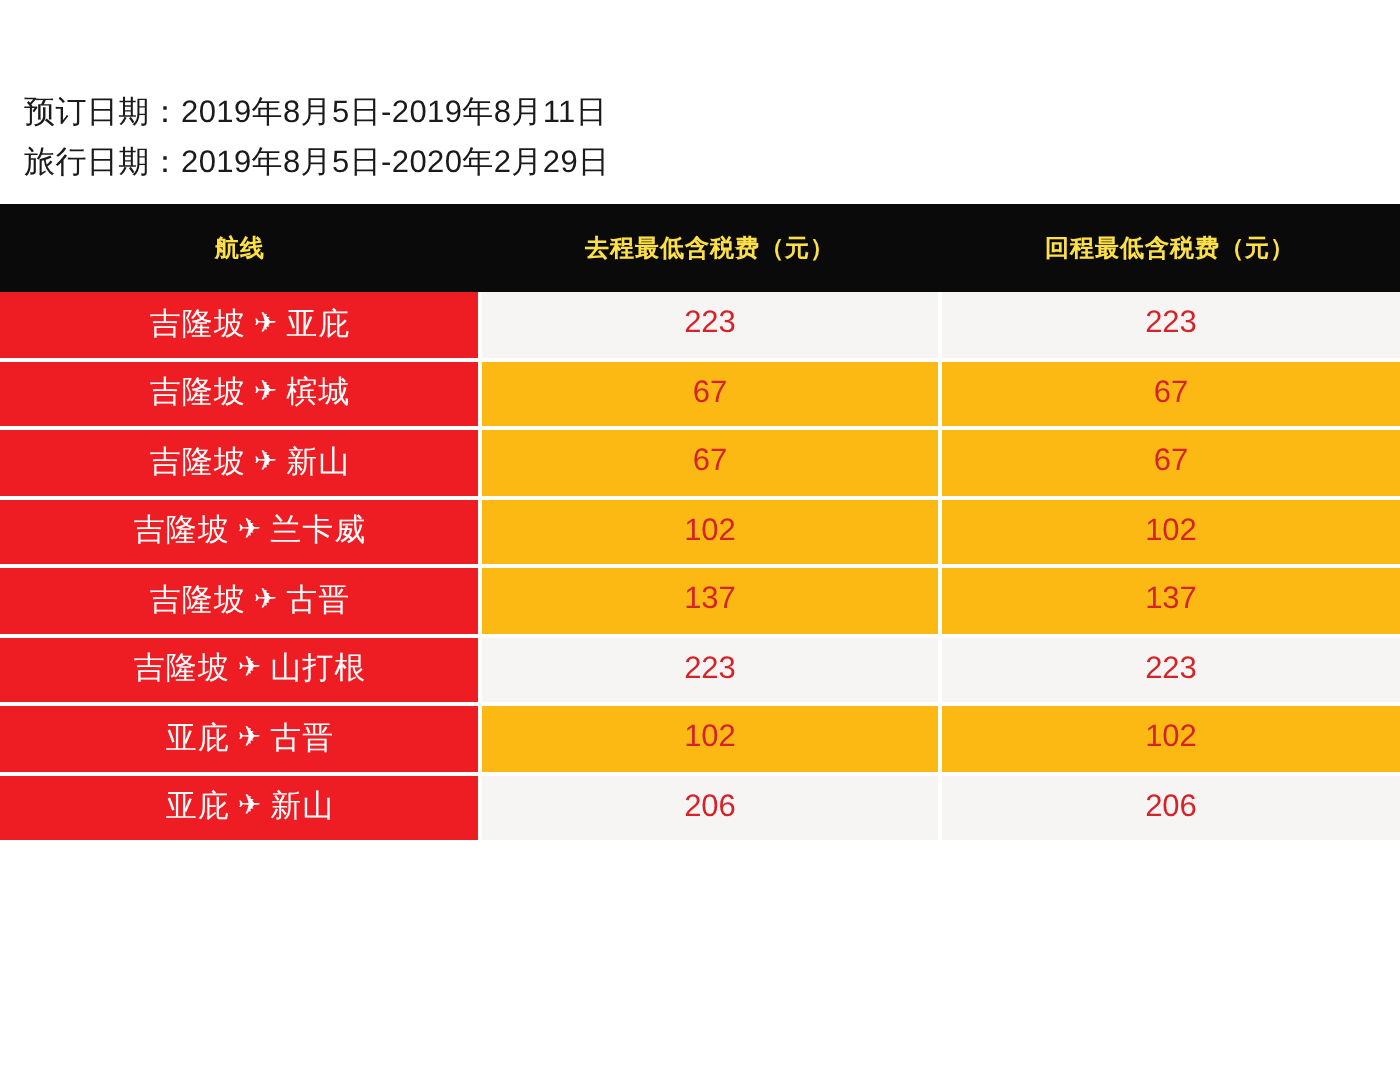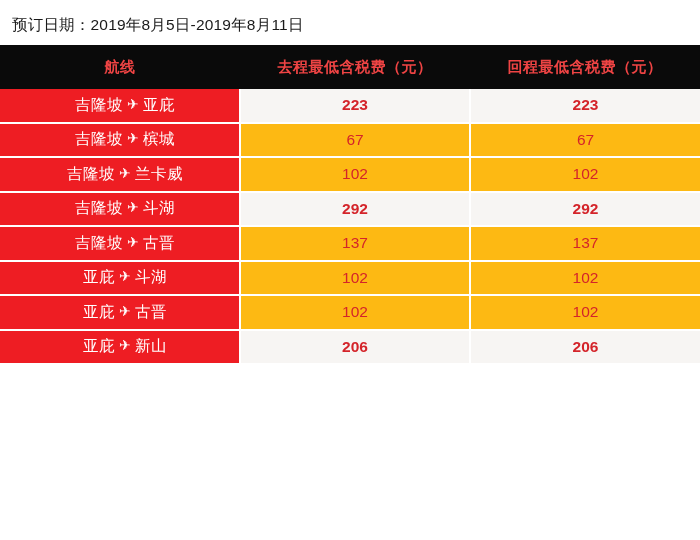--- a/index.html
+++ b/index.html
@@ -15,37 +15,38 @@
   }
   .page {
     width: 700px;
     height: 540px;
     position: relative;
     background: #ffffff;
   }
   .header-info {
     padding: 12px 0 8px 12px;
     background: #ffffff;
+    margin-top: 32px;
   }
   .header-line {
     font-size: 15.5px;
     color: #1a1a1a;
     line-height: 25px;
     white-space: nowrap;
     letter-spacing: 0.2px;
   }
   table.fare-table {
     border-collapse: collapse;
     width: 700px;
     table-layout: fixed;
   }
   table.fare-table thead th {
     background: #0a0a0a;
-    color: #ef4444;
-    font-size: 15px;
+    color: #fde047;
+    font-size: 12px;
     font-weight: bold;
     height: 42px;
     text-align: center;
     vertical-align: middle;
     letter-spacing: 0.5px;
   }
   col.c-route { width: 240px; }
   col.c-out   { width: 230px; }
   col.c-ret   { width: 230px; }
 
@@ -66,39 +67,39 @@
   }
   td.price {
     color: #d4242a;
     font-size: 15.5px;
   }
   td.price.amber {
     background: #fdb913;
   }
   td.price.white {
     background: #f7f5f3;
-    font-weight: bold;
   }
   td.price.sep {
     border-right: 2px solid #ffffff;
   }
   .arrow {
     display: inline-block;
     margin: 0 4px;
     font-size: 14px;
     transform: translateY(-1px);
   }
 </style>
 </head>
 <body>
 
 <div class="page">
 
   <div class="header-info">
     <div class="header-line">预订日期：2019年8月5日-2019年8月11日</div>
+    <div class="header-line">旅行日期：2019年8月5日-2020年2月29日</div>
   </div>
 
   <table class="fare-table">
     <colgroup>
       <col class="c-route">
       <col class="c-out">
       <col class="c-ret">
     </colgroup>
     <thead>
       <tr>
@@ -112,38 +113,38 @@
           <td class="route"><span>吉隆坡</span><span class="arrow">✈</span><span>亚庇</span></td>
           <td class="price sep white">223</td>
           <td class="price white">223</td>
         </tr>
         <tr>
           <td class="route"><span>吉隆坡</span><span class="arrow">✈</span><span>槟城</span></td>
           <td class="price sep amber">67</td>
           <td class="price amber">67</td>
         </tr>
         <tr>
+          <td class="route"><span>吉隆坡</span><span class="arrow">✈</span><span>新山</span></td>
+          <td class="price sep amber">67</td>
+          <td class="price amber">67</td>
+        </tr>
+        <tr>
           <td class="route"><span>吉隆坡</span><span class="arrow">✈</span><span>兰卡威</span></td>
           <td class="price sep amber">102</td>
           <td class="price amber">102</td>
-        </tr>
-        <tr>
-          <td class="route"><span>吉隆坡</span><span class="arrow">✈</span><span>斗湖</span></td>
-          <td class="price sep white">292</td>
-          <td class="price white">292</td>
         </tr>
         <tr>
           <td class="route"><span>吉隆坡</span><span class="arrow">✈</span><span>古晋</span></td>
           <td class="price sep amber">137</td>
           <td class="price amber">137</td>
         </tr>
         <tr>
-          <td class="route"><span>亚庇</span><span class="arrow">✈</span><span>斗湖</span></td>
-          <td class="price sep amber">102</td>
-          <td class="price amber">102</td>
+          <td class="route"><span>吉隆坡</span><span class="arrow">✈</span><span>山打根</span></td>
+          <td class="price sep white">223</td>
+          <td class="price white">223</td>
         </tr>
         <tr>
           <td class="route"><span>亚庇</span><span class="arrow">✈</span><span>古晋</span></td>
           <td class="price sep amber">102</td>
           <td class="price amber">102</td>
         </tr>
         <tr>
           <td class="route"><span>亚庇</span><span class="arrow">✈</span><span>新山</span></td>
           <td class="price sep white">206</td>
           <td class="price white">206</td>

